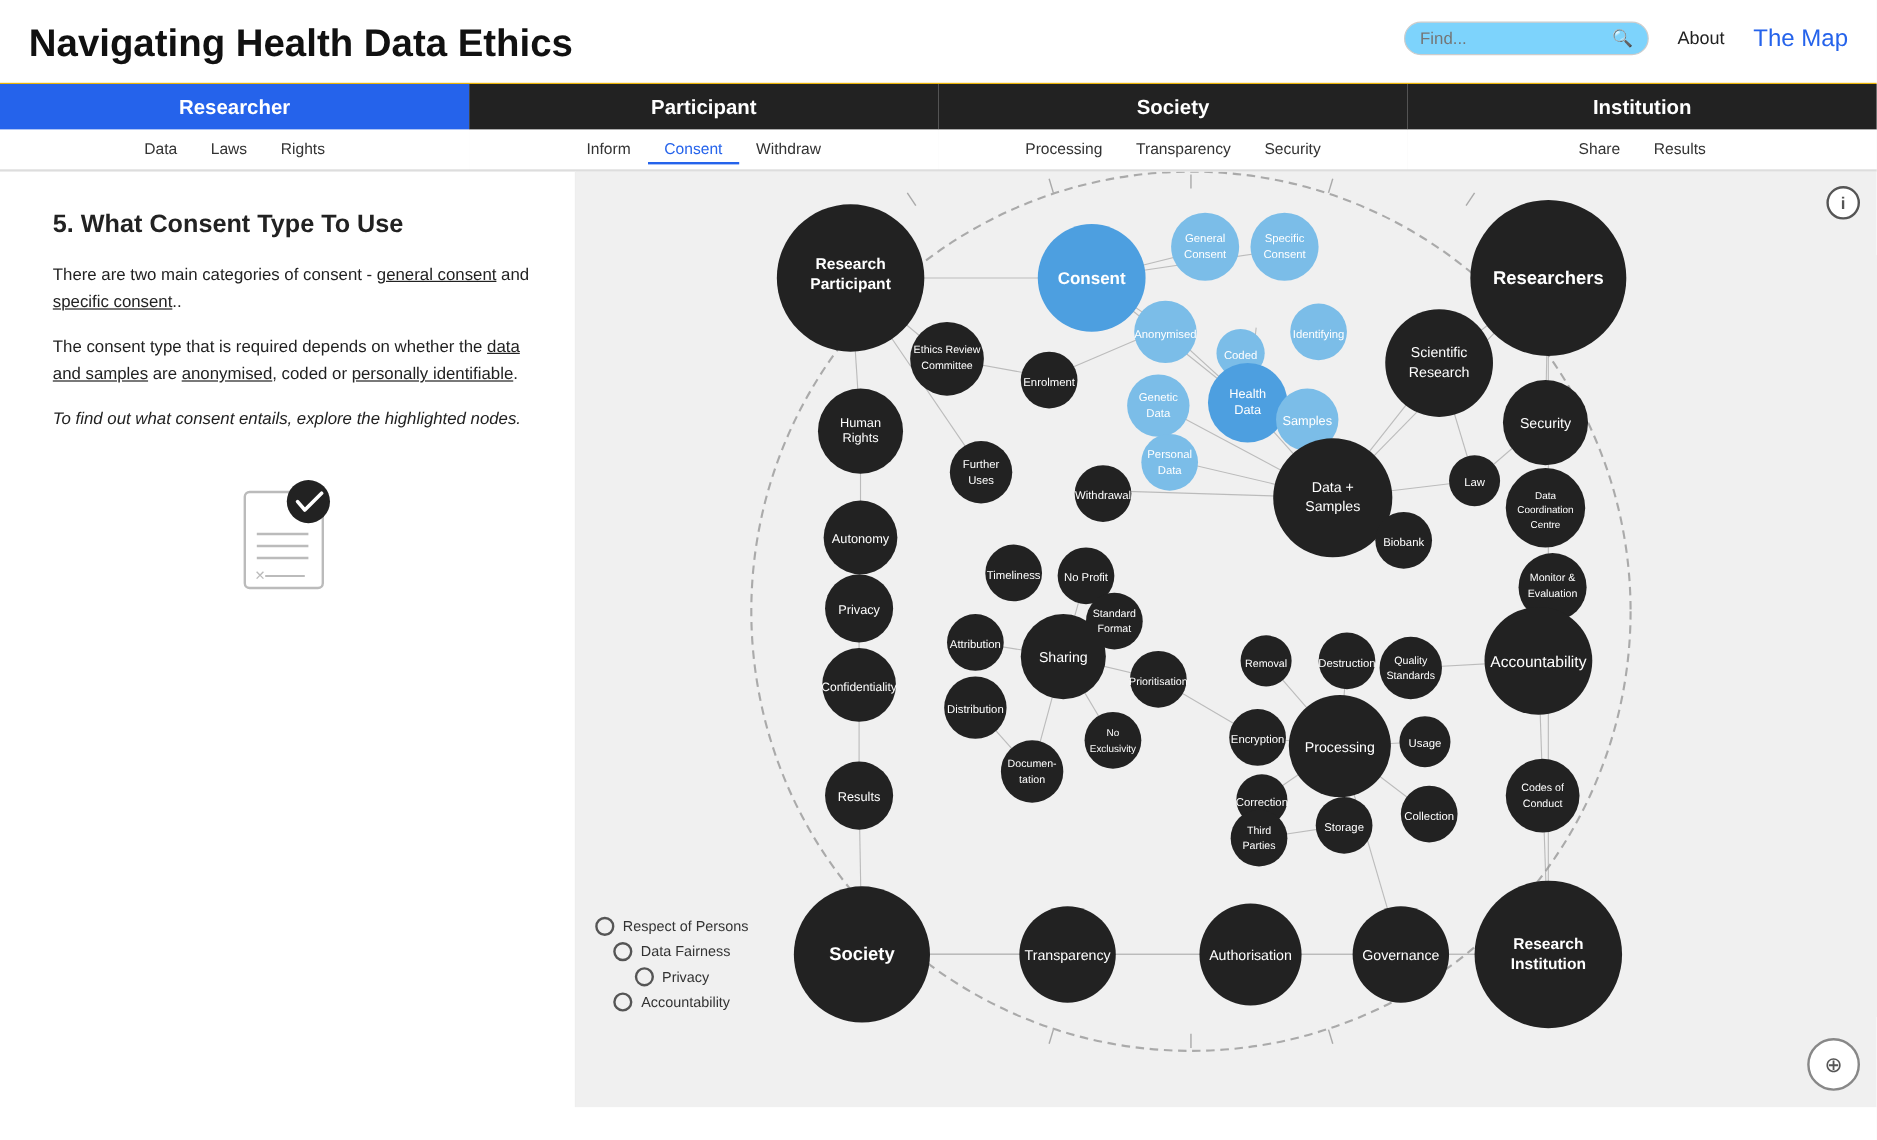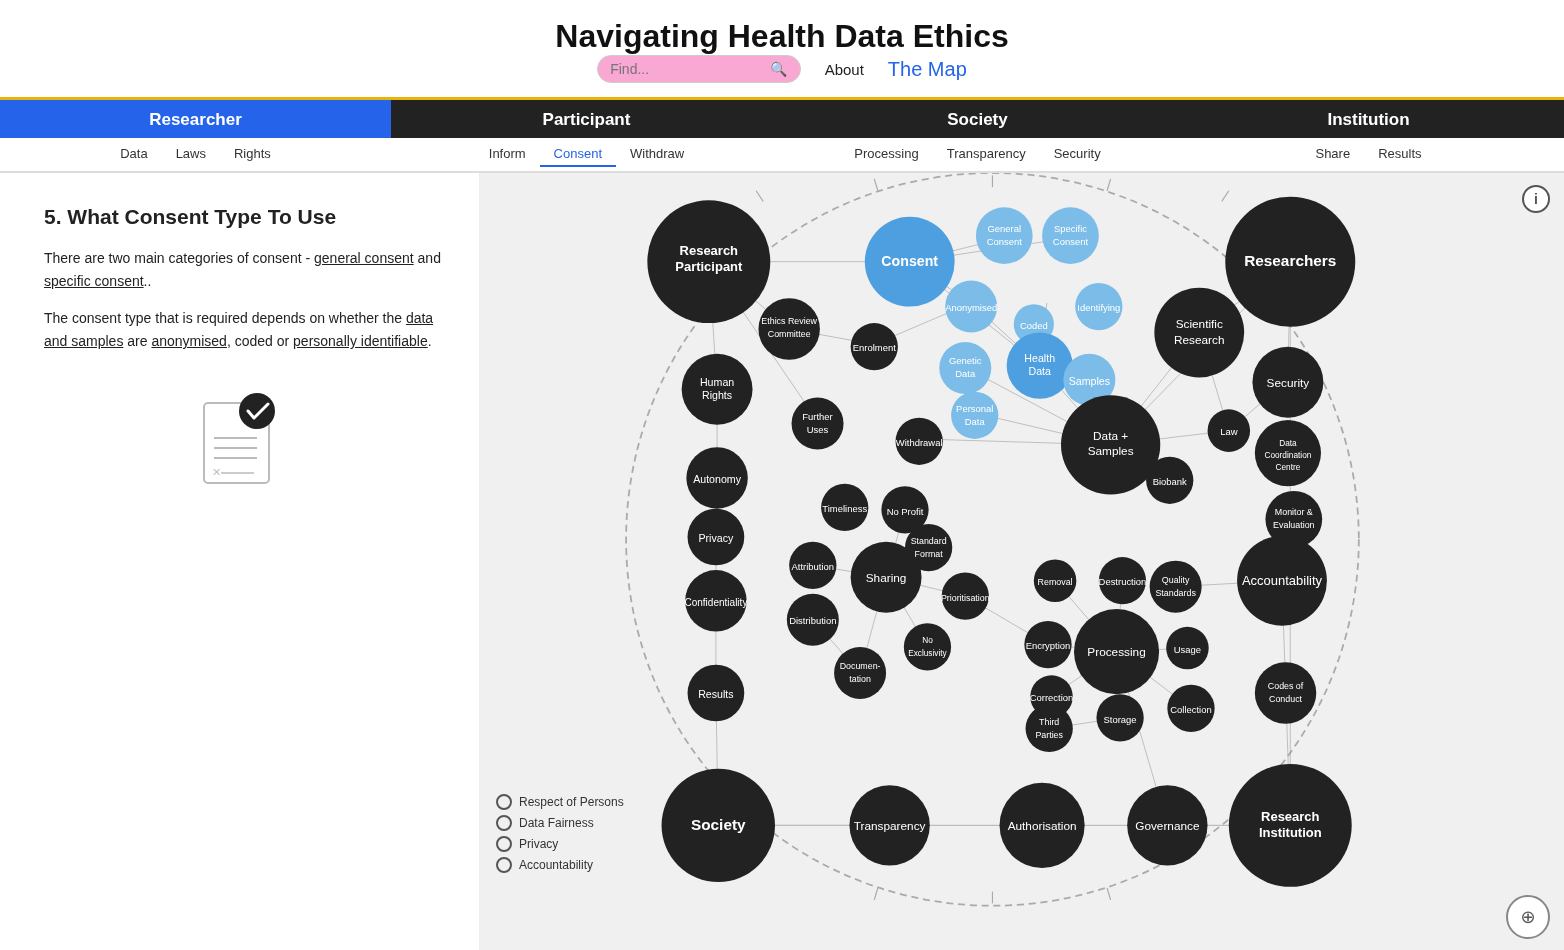--- a/index.html
+++ b/index.html
@@ -1,43 +1,42 @@
 <!DOCTYPE html>
 <html><head>
   <meta charset="utf-8">
   <style>
     * { box-sizing: border-box; margin: 0; padding: 0; }
     body { font-family: Arial, sans-serif; background: #fff; color: #222; }
 
     
     .header {
       display: flex;
-      align-items: center;
+      align-items: flex-start;
       justify-content: space-between;
       padding: 18px 24px 14px 24px;
-      border-bottom: 3px solid #eab308;
-      flex-direction: column;
+      border-bottom: 1px solid #eab308;
     }
     .header-title {
       font-size: 32px;
       font-weight: 900;
       color: #111;
     }
     .header-nav {
       display: flex;
       align-items: center;
       gap: 24px;
     }
     .search-box {
       display: flex;
       align-items: center;
       border: 1px solid #ccc;
       border-radius: 20px;
       padding: 5px 12px;
-      background: #f9a8d4;
+      background: #7dd3fc;
     }
     .search-box input {
       border: none;
       background: transparent;
       outline: none;
       font-size: 14px;
       color: #333;
       width: 160px;
     }
     .search-icon-svg {
@@ -195,20 +194,21 @@
 
     
     .legend {
       position: absolute;
       bottom: 80px;
       left: 16px;
       display: flex;
       flex-direction: column;
       gap: 5px;
       z-index: 10;
+      align-items: center;
     }
     .legend-item {
       display: flex;
       align-items: center;
       gap: 7px;
       font-size: 12px;
       color: #333;
     }
     .legend-circle {
       width: 16px;
@@ -282,20 +282,21 @@
 
   <div class="left-panel">
     <h2 class="section-title">5. What Consent Type To Use</h2>
     <div class="section-body">
       <p>
         There are two main categories of consent - <u>general consent</u> and <u>specific consent</u>..
       </p>
       <p>
         The consent type that is required depends on whether the <u>data and samples</u> are <u>anonymised</u>, coded or <u>personally identifiable</u>.
       </p>
+      <p class="italic-note">To find out what consent entails, explore the highlighted nodes.</p>
     </div>
 
     <div class="consent-icon">
       <svg viewBox="0 0 110 110" xmlns="http://www.w3.org/2000/svg">
 
         <rect x="15" y="20" width="65" height="80" rx="4" fill="none" stroke="#bbb" stroke-width="2"></rect>
 
         <line x1="25" y1="55" x2="68" y2="55" stroke="#bbb" stroke-width="2"></line>
         <line x1="25" y1="65" x2="68" y2="65" stroke="#bbb" stroke-width="2"></line>
         <line x1="25" y1="75" x2="68" y2="75" stroke="#bbb" stroke-width="2"></line>

